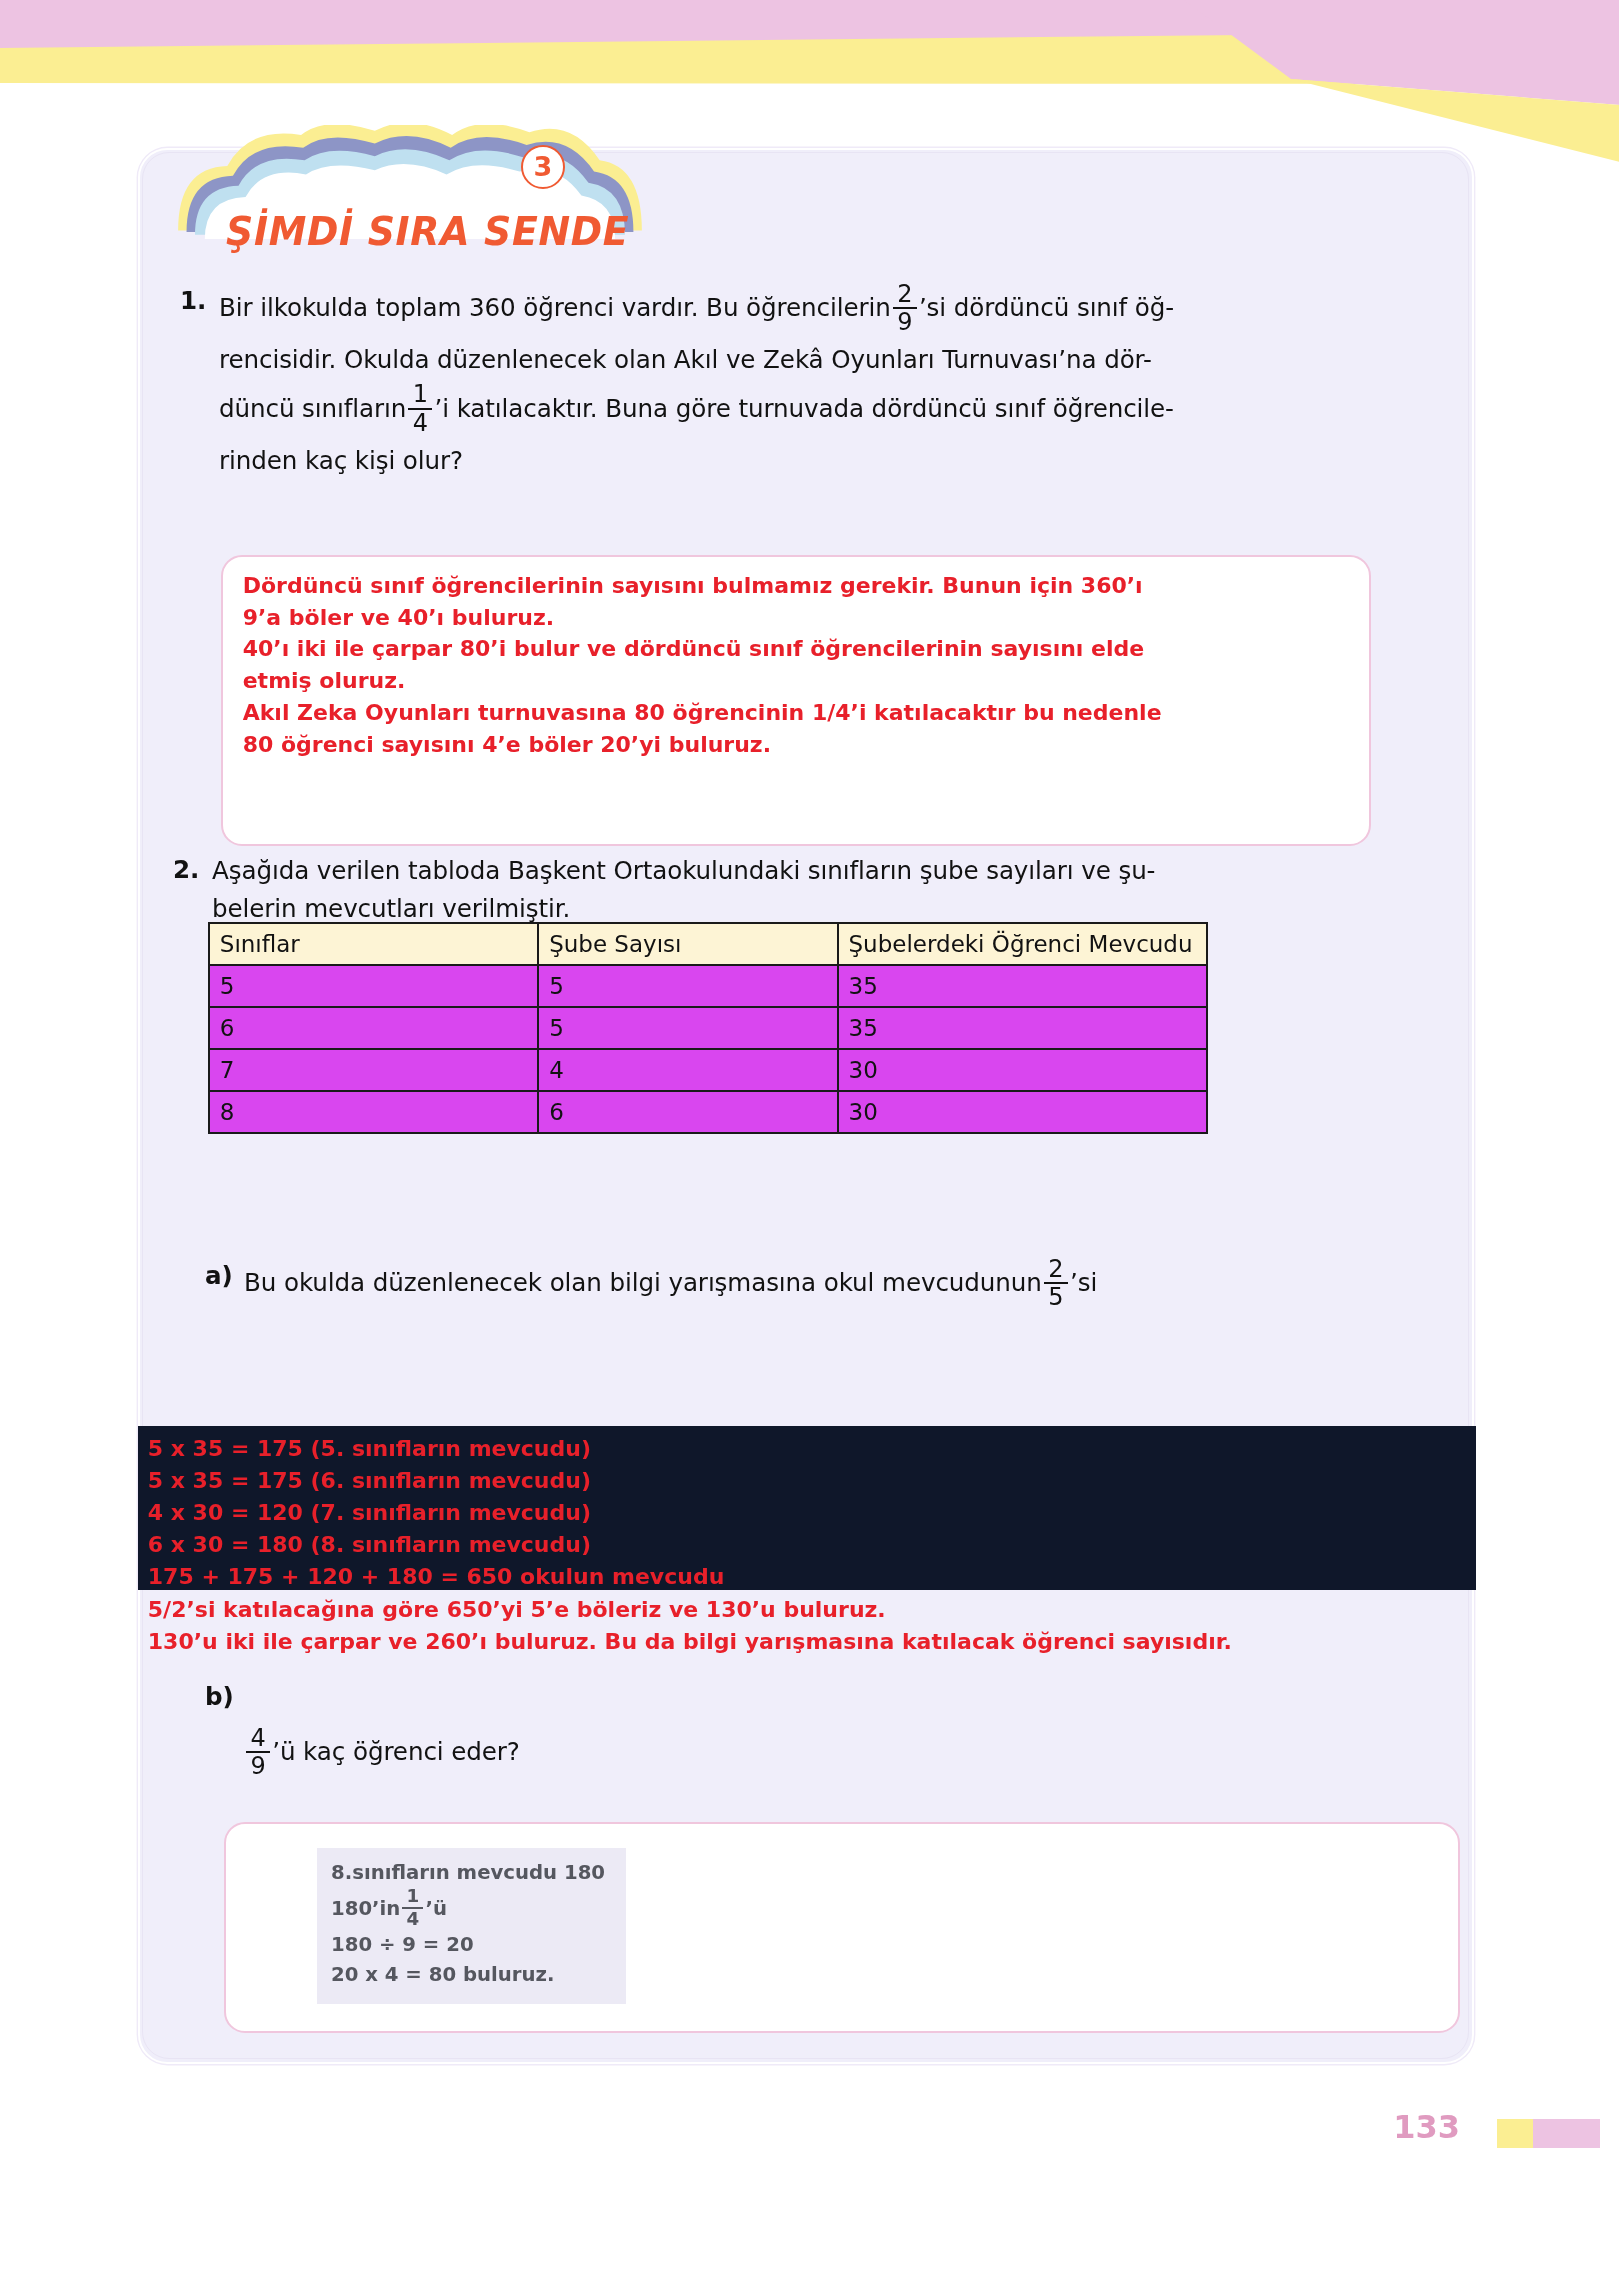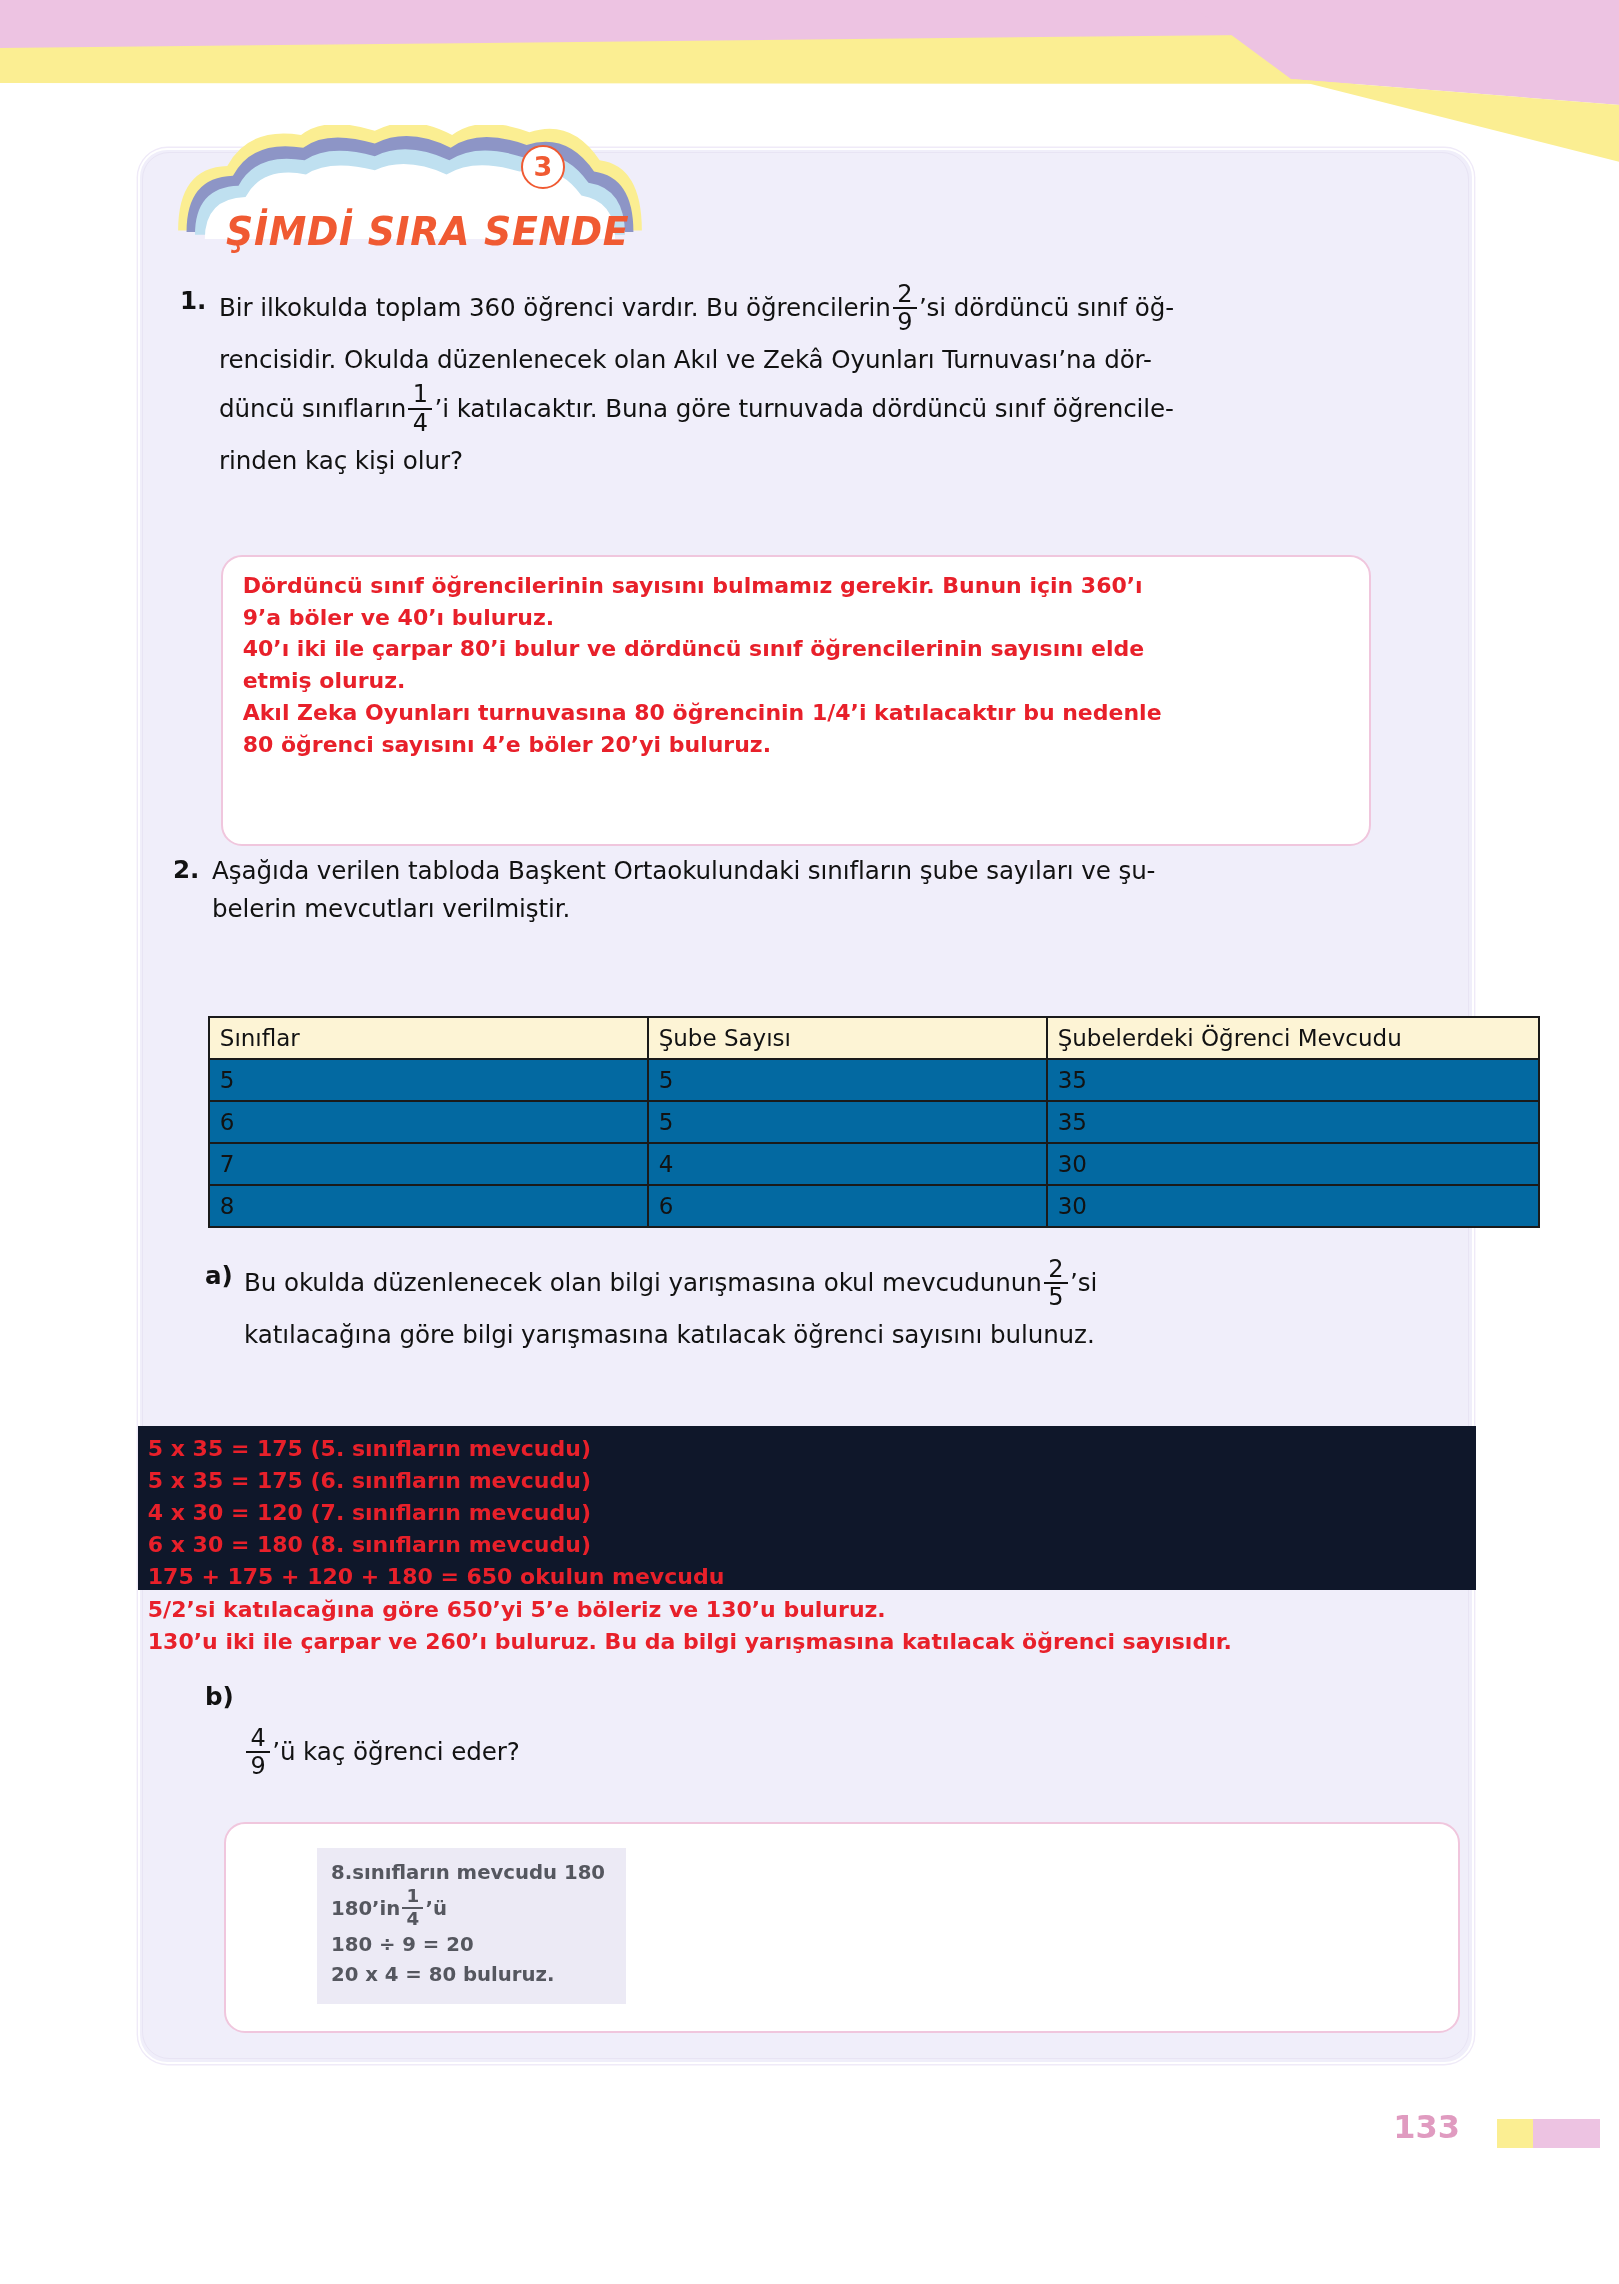--- a/index.html
+++ b/index.html
@@ -113,26 +113,26 @@
     color: #e8202a;
     font-family: "DejaVu Sans", sans-serif;
     font-weight: 700; font-size: 22px; line-height: 1.45;
   }
 
   
   .q2 { position: absolute; left: 173px; top: 852px; width: 1258px; }
 
   
   .tbl {
-    position: absolute; left: 208px; top: 1016px;
-    width: 1332px;
+    position: absolute; left: 208px; top: 922px;
+    width: 1000px;
     border-collapse: collapse;
     font-family: "DejaVu Sans", sans-serif;
     font-size: 23px; color: #121212;
-    background: #0369a1;
+    background: #d946ef;
   }
   .tbl th, .tbl td {
     border: 2.1px solid #1a1a1a;
     text-align: left;
     padding: 7px 9.8px;
     height: 41px;
     font-weight: 400;
   }
   .tbl thead th { background: #fdf4d5; }
   .tbl col.c1 { width: 33%; }
@@ -304,21 +304,20 @@
 
   <div class="part-a">
     <div class="q1-row">
       <div class="q1-num part-lbl">a)</div>
       <div class="q1-body qtext">
         <span>Bu okulda düzenlenecek olan bilgi yarışmasına okul mevcudunun</span><span class="frac">
             <span class="num">2</span>
             <span class="bar"></span>
             <span class="den">5</span>
           </span><span>’si</span><br>
-        <span>katılacağına göre bilgi yarışmasına katılacak öğrenci sayısını bulunuz.</span>
       </div>
     </div>
   </div>
 
   <div class="red-band">
     <div class="red">
       <div>5 x 35 = 175 (5. sınıfların mevcudu)</div>
       <div>5 x 35 = 175 (6. sınıfların mevcudu)</div>
       <div>4 x 30 = 120 (7. sınıfların mevcudu)</div>
       <div>6 x 30 = 180 (8. sınıfların mevcudu)</div>

